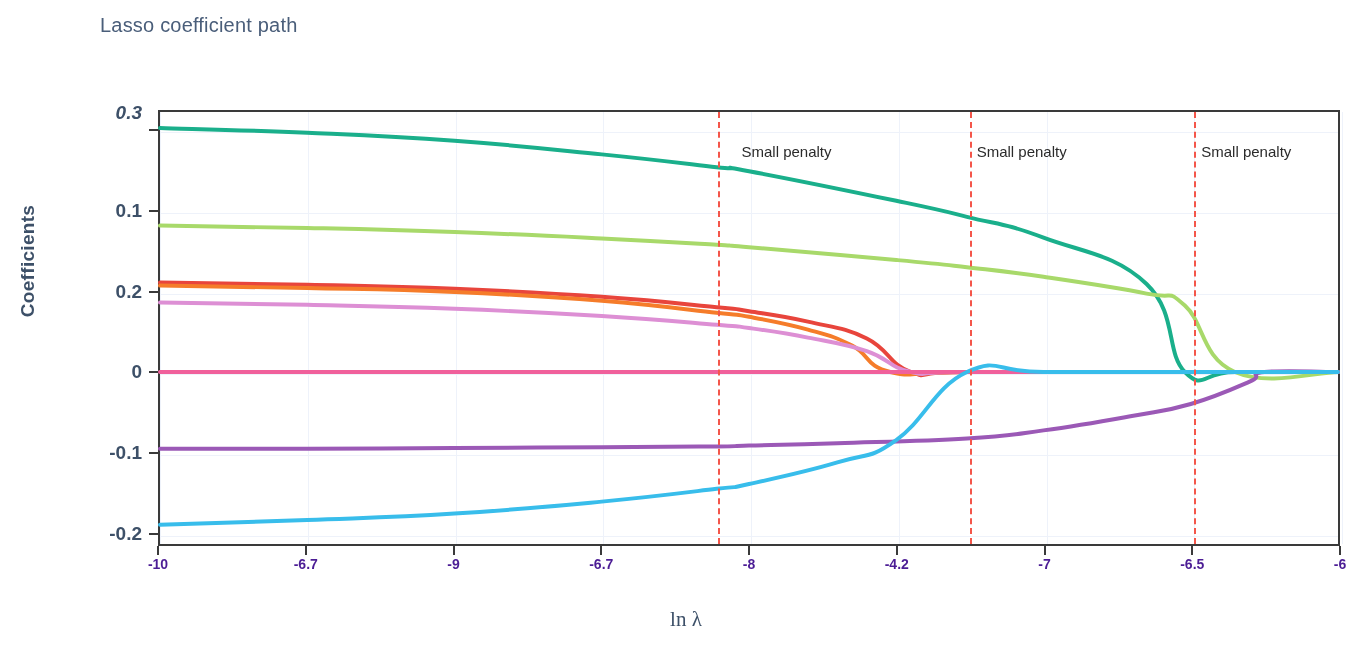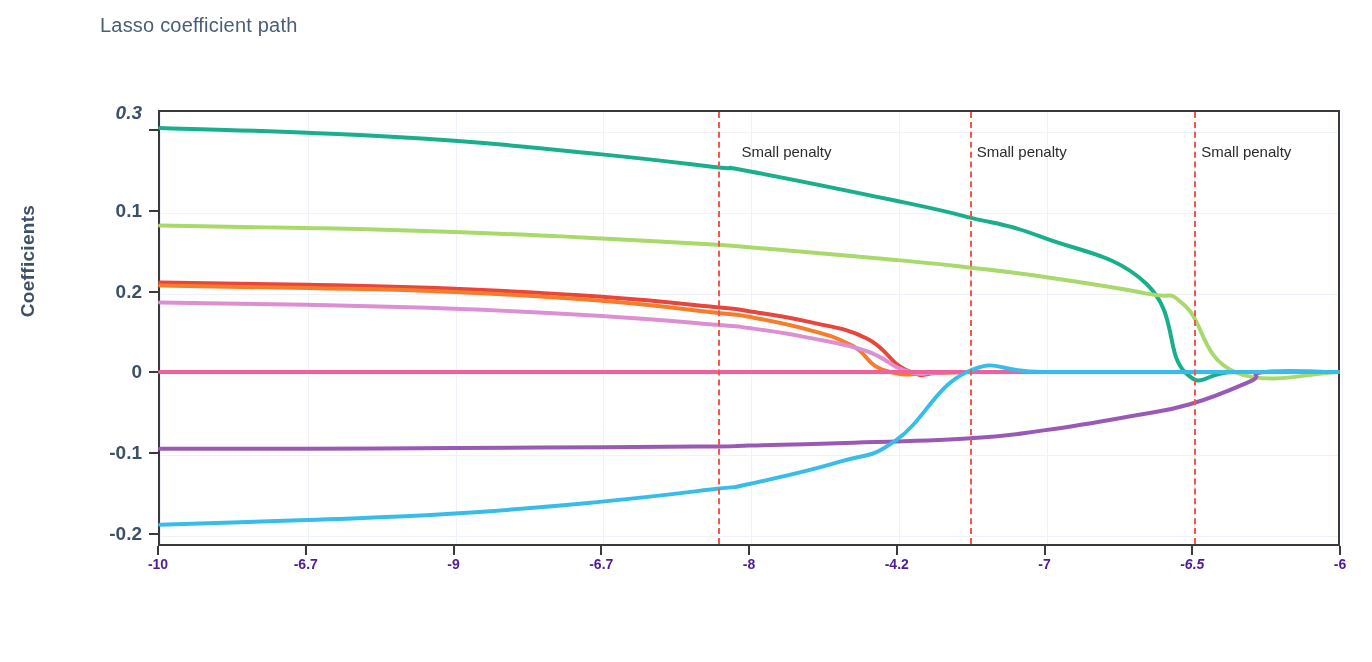--- a/index.html
+++ b/index.html
@@ -202,25 +202,26 @@
       <div class="xtick-label" style="left: 453.5px;">-9</div>
       <div class="xtick-mark" style="position: absolute; left: 453.5px; top: 546px; bottom: auto;"></div>
       <div class="xtick-label" style="left: 601.25px;">-6.7</div>
       <div class="xtick-mark" style="position: absolute; left: 601.25px; top: 546px; bottom: auto;"></div>
       <div class="xtick-label" style="left: 749px;">-8</div>
       <div class="xtick-mark" style="position: absolute; left: 749px; top: 546px; bottom: auto;"></div>
       <div class="xtick-label" style="left: 896.75px;">-4.2</div>
       <div class="xtick-mark" style="position: absolute; left: 896.75px; top: 546px; bottom: auto;"></div>
       <div class="xtick-label" style="left: 1044.5px;">-7</div>
       <div class="xtick-mark" style="position: absolute; left: 1044.5px; top: 546px; bottom: auto;"></div>
-      <div class="xtick-label" style="left: 1192.25px; font-style: italic;">-6.5</div>
+      <div class="xtick-label" style="left: 1192.25px;">-6.5</div>
       <div class="xtick-mark" style="position: absolute; left: 1192.25px; top: 546px; bottom: auto;"></div>
       <div class="xtick-label" style="left: 1340px;">-6</div>
       <div class="xtick-mark" style="position: absolute; left: 1340px; top: 546px; bottom: auto;"></div>
     </div>
   <div id="vlabels">
       <div class="vline-label" style="left: 725.495px; top: 143px; margin-left: 16px;">Small penalty</div>
       <div class="vline-label" style="left: 976.67px; top: 143px;">Small penalty</div>
       <div class="vline-label" style="left: 1201.25px; top: 143px;">Small penalty</div>
     </div>
 
+  <div id="xlabel">ln λ</div>
 
 </div>
 
 </body></html>

